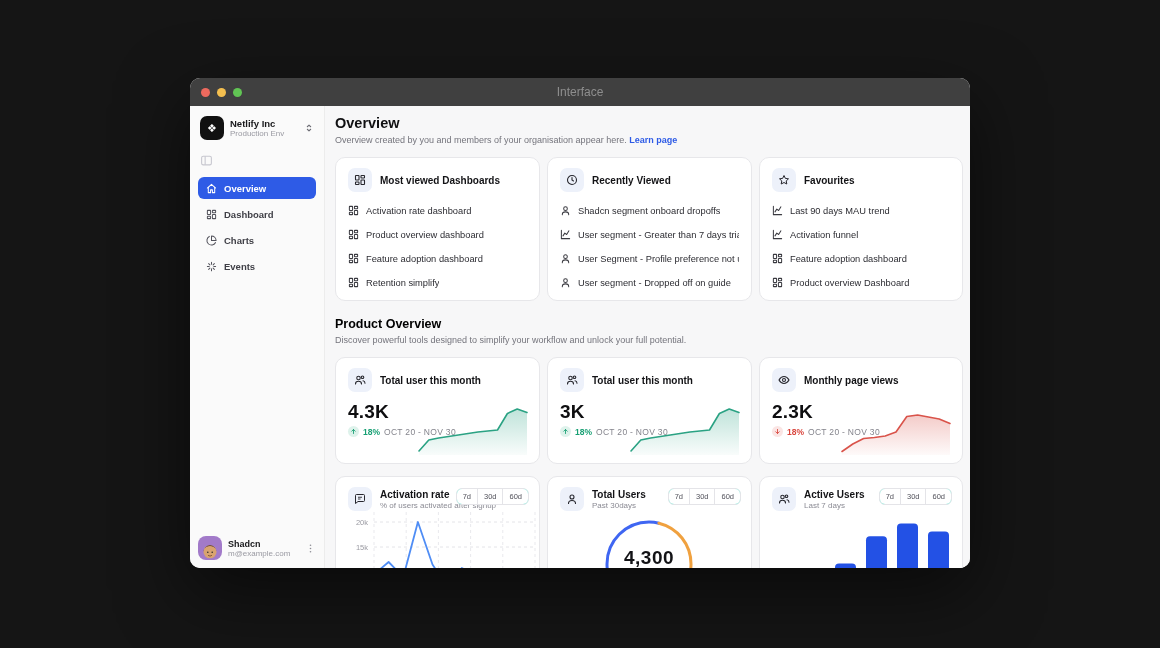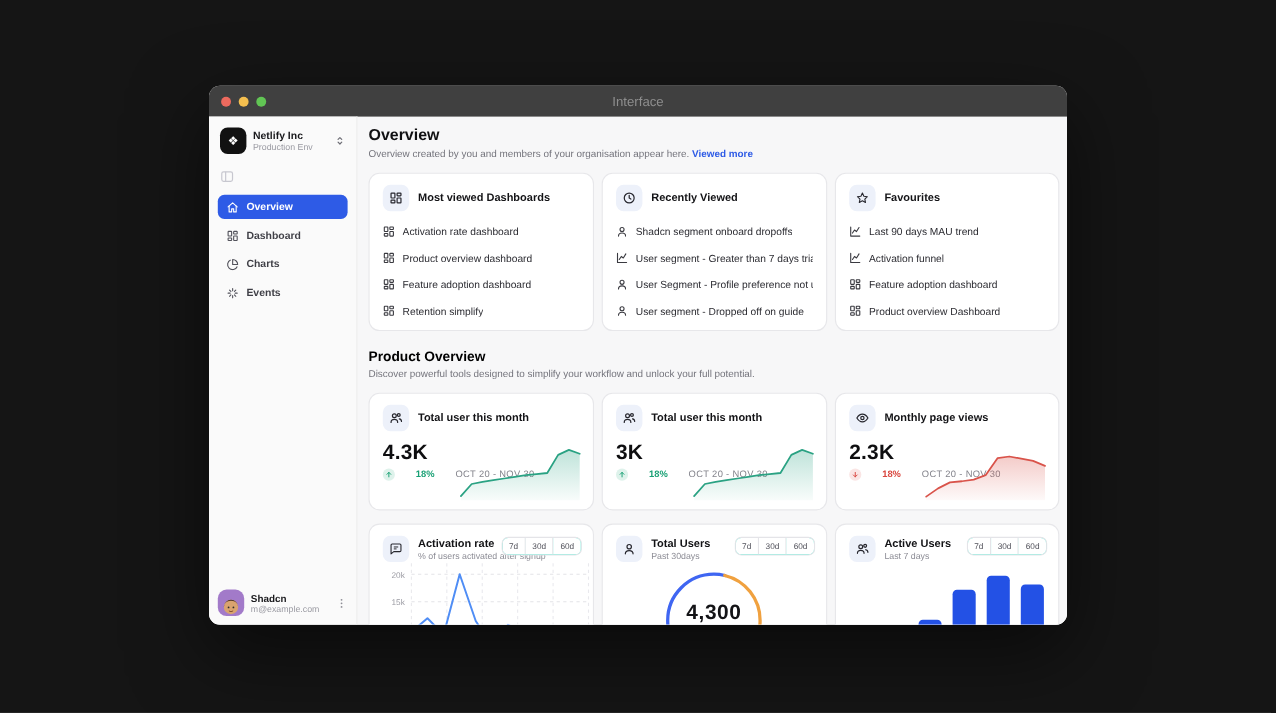--- a/index.html
+++ b/index.html
@@ -57,21 +57,21 @@
   .qitems { margin-top:4px; }
   .qitem { display:flex; align-items:center; gap:7px; margin-top:13px; color:#3a3a40; }
   .qitem .lbl { font-size:9.3px; color:#2c2c32; white-space:nowrap; overflow:hidden; }
 
   .section-title { font-size:12.5px; font-weight:bold; color:#000000; margin-top:16px; }
   .section-sub { font-size:9px; color:#74747c; margin-top:4px; }
 
   .mcard { height:107px; padding:10px 12px; overflow:hidden; }
   .metric { position:absolute; left:12px; top:43px; }
   .metric-value { font-size:19px; font-weight:bold; color:#0e0e10; letter-spacing:.2px; }
-  .trend-row { display:flex; gap:19px; margin-top:3px; }
+  .trend-row { display:flex; align-items:center; gap:4px; margin-top:3px; }
   .trend-chip { width:11px; height:11px; border-radius:50%; display:flex; align-items:center; justify-content:center; }
   .trend-chip.up { background:rgba(24,160,116,.14); color:#18a074; }
   .trend-chip.down { background:rgba(217,70,62,.14); color:#d9463e; }
   .trend-pct { font-size:8.5px; font-weight:bold; }
   .trend-pct.up { color:#18a074; } .trend-pct.down { color:#d9463e; }
   .trend-range { font-size:8.5px; color:#84848c; letter-spacing:.3px; }
   .spark { position:absolute; right:10px; bottom:8px; }
 
   .bcard { height:160px; padding:10px 12px; overflow:hidden; }
   .ranges { position:absolute; right:10px; top:11px; display:flex; border:1px solid #e4e4e8; border-radius:6px; overflow:hidden; background:#5eead4;margin-left:25px; }
@@ -183,21 +183,21 @@
                 <circle cx="12" cy="5" r="1.8"></circle>
                 <circle cx="12" cy="12" r="1.8"></circle>
                 <circle cx="12" cy="19" r="1.8"></circle>
               </svg>
           </span>
         </div>
       </div>
 
       <div class="main">
         <div class="page-title">Overview</div>
-        <div class="page-sub"><span>Overview created by you and members of your organisation appear here.</span> <a href="#">Viewed more</a></div>
+        <div class="page-sub"><span>Overview created by you and members of your organisation appear here.</span> <a href="#">Learn page</a></div>
 
         <div class="grid3">
 
           <div class="card qcard">
             <div class="card-head">
               <div class="chip">
                 <svg class="i" width="12" height="12" viewBox="0 0 24 24" fill="none" stroke="currentColor" stroke-width="2.2">
                     <rect x="3" y="3" width="7" height="9" rx="1"></rect>
                     <rect x="14" y="3" width="7" height="5" rx="1"></rect>
                     <rect x="14" y="12" width="7" height="9" rx="1"></rect>

